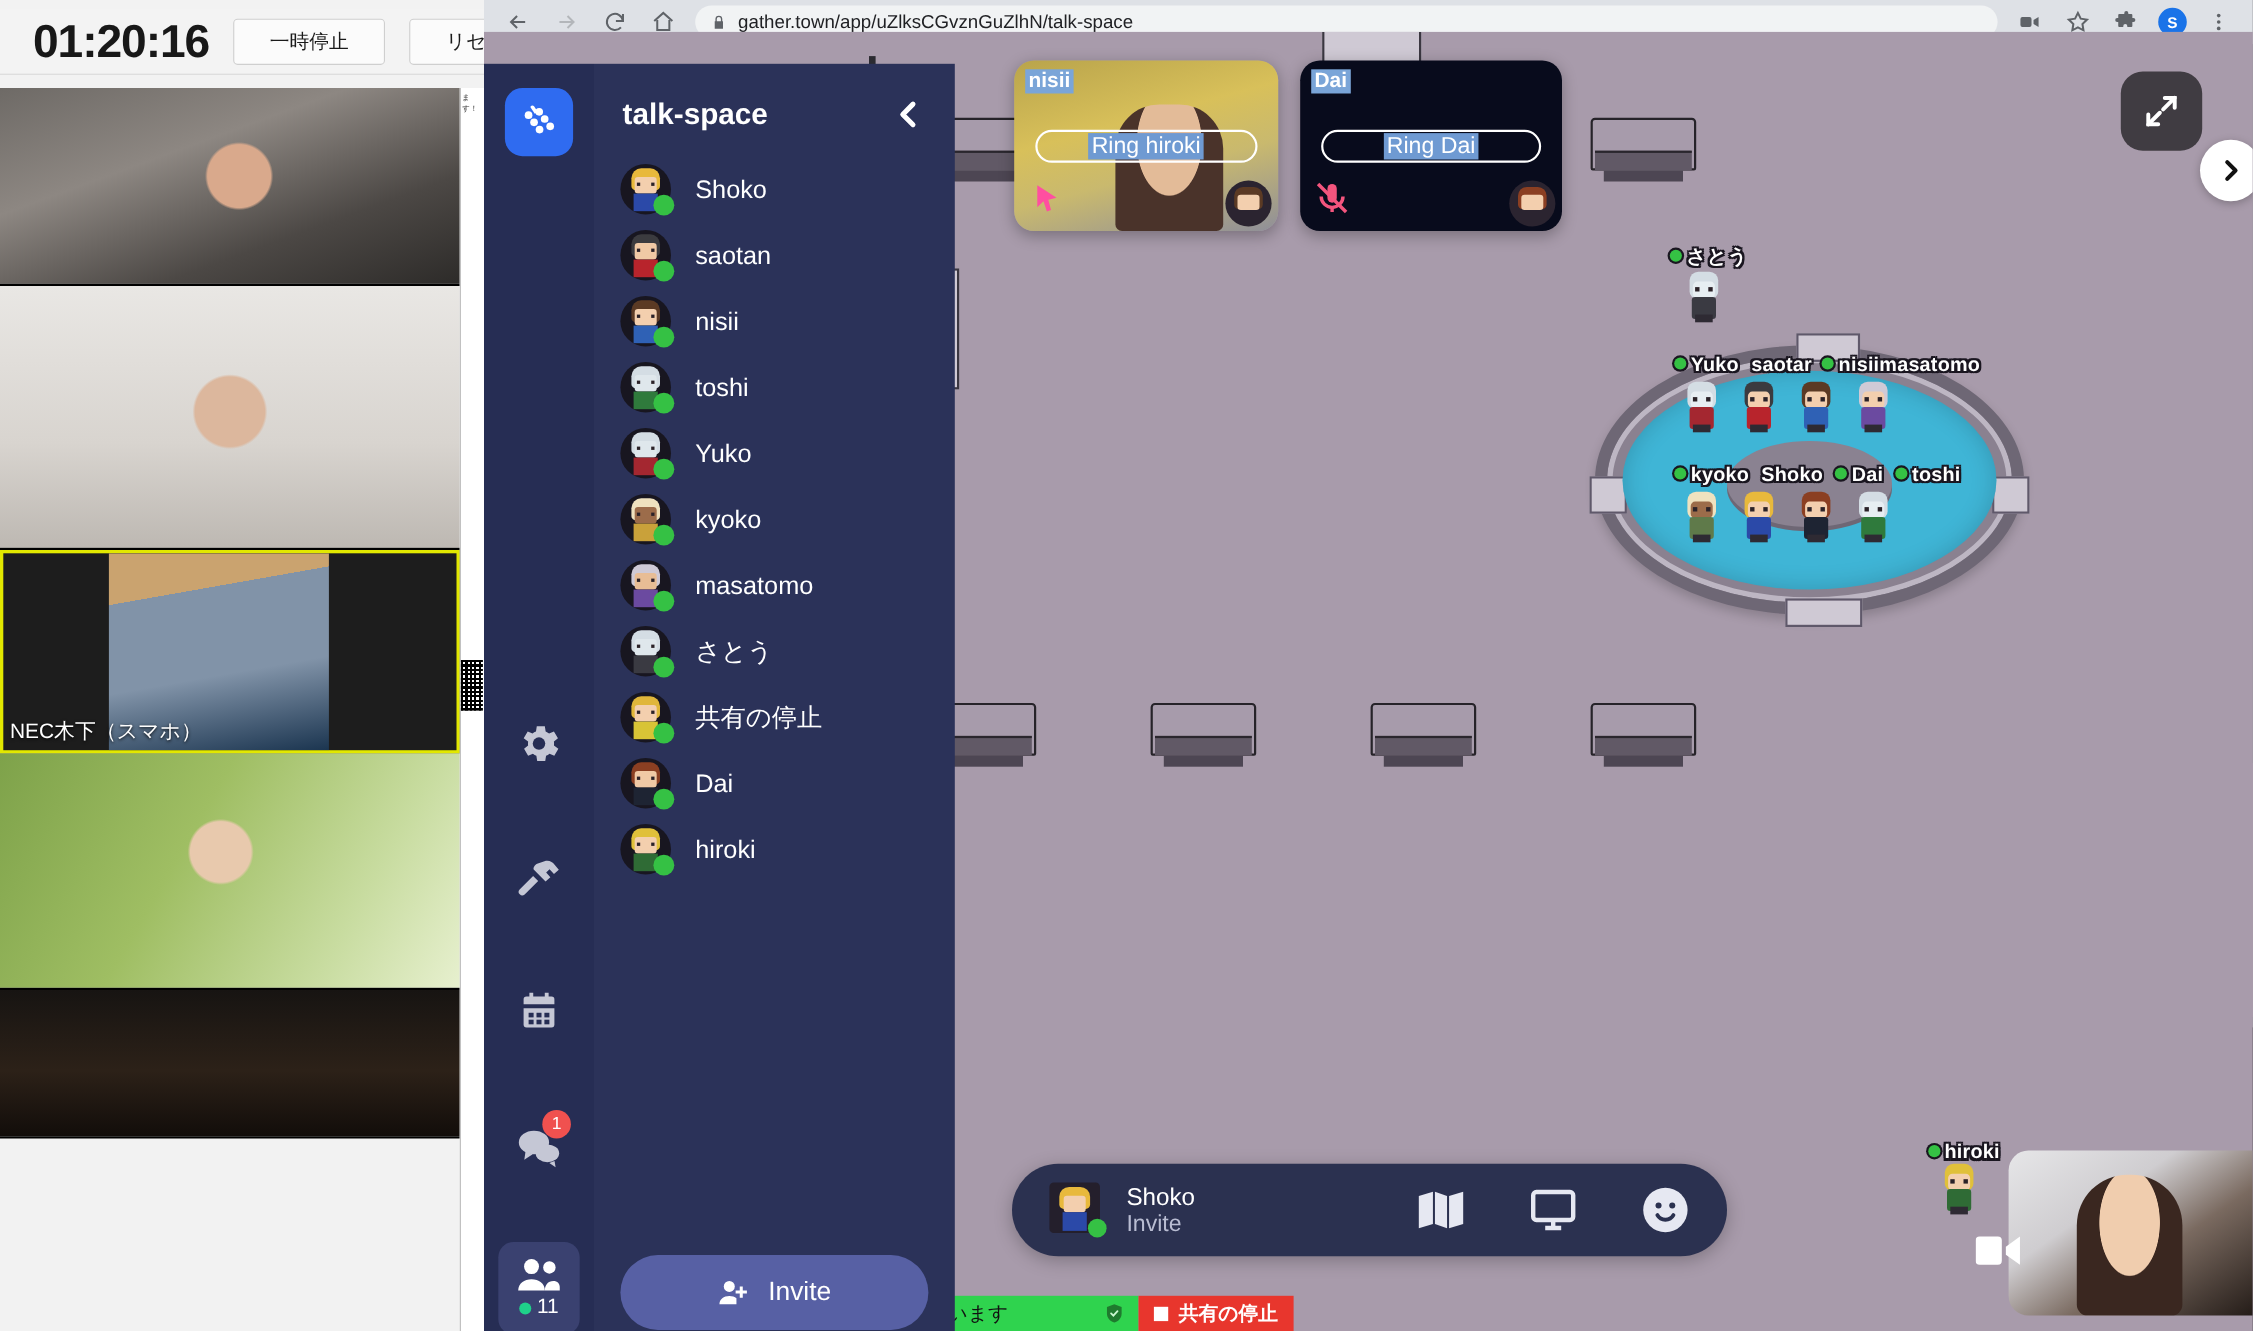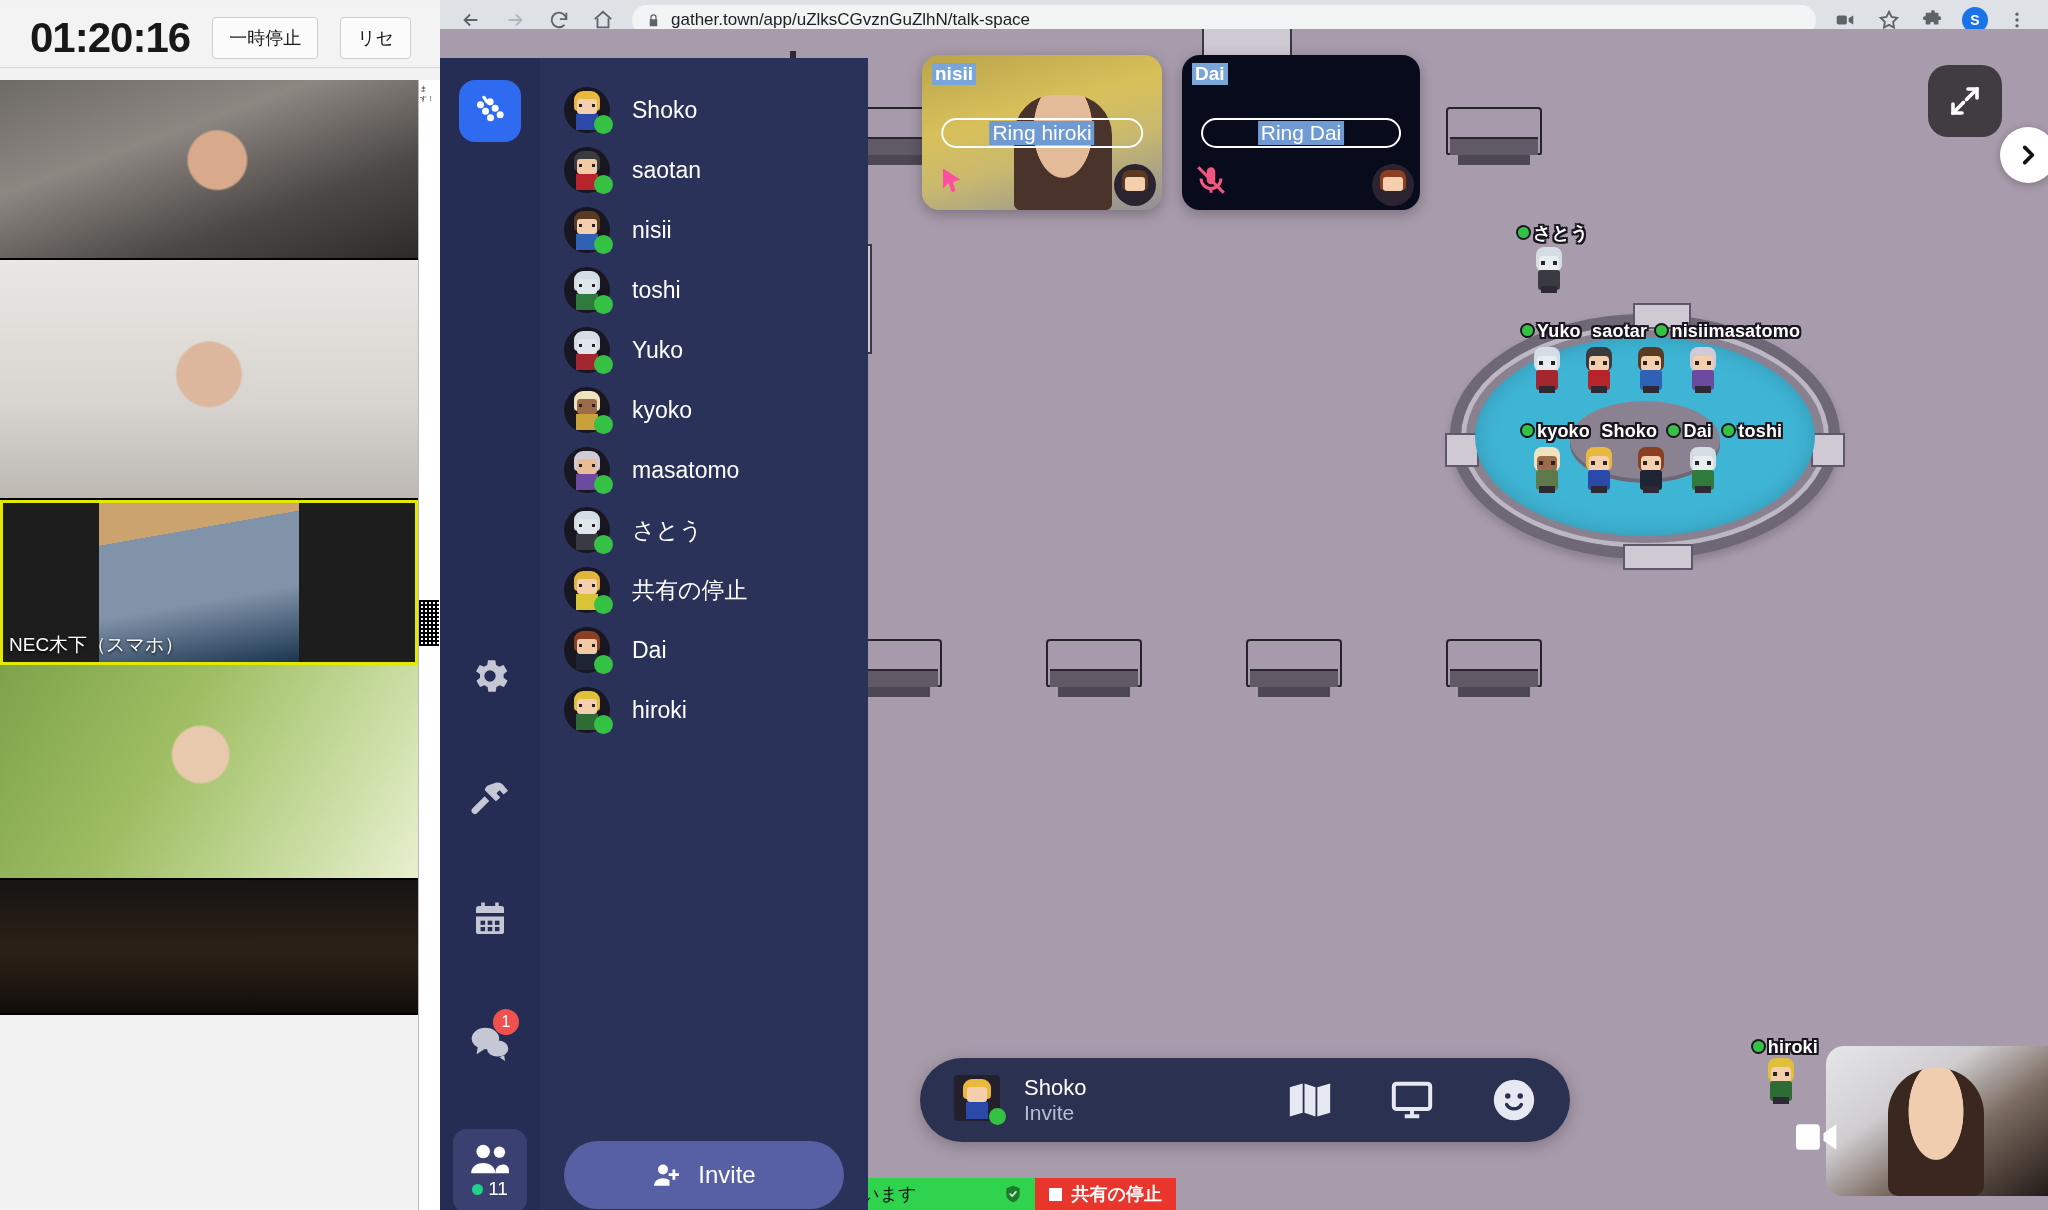--- a/index.html
+++ b/index.html
@@ -12,31 +12,31 @@
 
   
   .shared-app { position: absolute; left: 0; top: 0; width: 440px; height: 1210px;
     background: #f2f2f2; overflow: hidden; }
   .shared-topbar { position: absolute; left: 0; top: 8px; width: 440px; height: 60px;
     background: #f3f3f3; display: flex; align-items: center; padding-left: 30px; gap: 22px;
     border-bottom: 1px solid #d9d9d9; }
   .timer-text { font-size: 42px; font-weight: 700; color: #181818;
     font-family: "Liberation Sans", sans-serif; letter-spacing: -1px; }
   .tbtn { border: 1px solid #cfcfcf; background: #fbfbfb; border-radius: 4px;
-    padding: 8px 16px; font-size: 18px; color: #1a1a1a; white-space: nowrap; }
+    padding: 8px 32px; font-size: 18px; color: #1a1a1a; white-space: nowrap; }
   .vid-stack { position: absolute; left: 0; top: 80px; width: 418px; }
   .vid-tile { position: relative; width: 418px; border-bottom: 2px solid #000;
     overflow: hidden; }
   .vid-a { height: 180px; background:
      radial-gradient(circle at 52% 45%, #d9a98c 0 12%, transparent 13%),
      linear-gradient(160deg,#6e6a66 0%,#8d8782 35%,#4c4845 70%,#2d2b29 100%); }
   .vid-b { height: 240px; background:
      radial-gradient(circle at 50% 48%, #dcb79d 0 13%, transparent 14%),
      linear-gradient(180deg,#e9e7e4 0%,#d8d4cf 60%,#bdb8b2 100%); }
-  .vid-c { height: 165px; background: #1d1d1d; border: 3px solid #e2e800; text-decoration: underline; }
+  .vid-c { height: 185px; background: #1d1d1d; border: 3px solid #e2e800; text-decoration: underline; }
   .vid-c .inner { position: absolute; left: 96px; top: 0; width: 200px; height: 100%;
     background: linear-gradient(170deg,#caa36f 0 22%, #8193a8 22% 60%, #1b3550 100%); }
   .vid-d { height: 215px; background:
      radial-gradient(circle at 48% 42%, #e8c9ad 0 11%, transparent 12%),
      linear-gradient(120deg,#7ea24a 0%,#9fbe63 40%,#c8dca0 75%,#e7f0cf 100%); }
   .vid-e { height: 135px; background: linear-gradient(180deg,#171412 0%,#2c2118 55%,#120d0a 100%); }
   .vid-label { position: absolute; left: 6px; bottom: 4px; color: #fff; font-size: 19px;
     text-shadow: 0 1px 3px #000; }
   .shared-doc { position: absolute; left: 418px; top: 80px; width: 22px; height: 1130px;
     background: #fff; border-left: 1px solid #bbb; font-size: 7px; color: #333;
@@ -631,20 +631,28 @@
               <path d="M14.8 16.5c0-2.6 1.5-4.6 4.1-4.6 2 0 3.1 1.3 3.1 3.2v1.4z"></path>
             </svg>
           <div class="rp-count">
             <span class="rp-dot"></span>
             <span>11</span>
           </div>
         </div>
       </div>
 
       <div class="panel">
+        <div class="panel-head">
+          <div class="space-title">talk-space</div>
+          <div class="collapse">
+            <svg width="32" height="32" viewBox="0 0 24 24" fill="none" stroke="#fff" stroke-width="3.4" stroke-linecap="round" stroke-linejoin="round">
+                <path d="M15 5l-7 7 7 7"></path>
+              </svg>
+          </div>
+        </div>
 
 
         <div class="plist">
             <div class="prow">
               <div class="pav">
                 <div class="av-in">
                   <div class="a-head" style="background:#e8b93c"></div>
                   <div class="a-face" style="background:#f3cfae"></div>
                   <div class="a-eyes"></div>
                   <div class="a-body" style="background:#2b49a8"></div>

